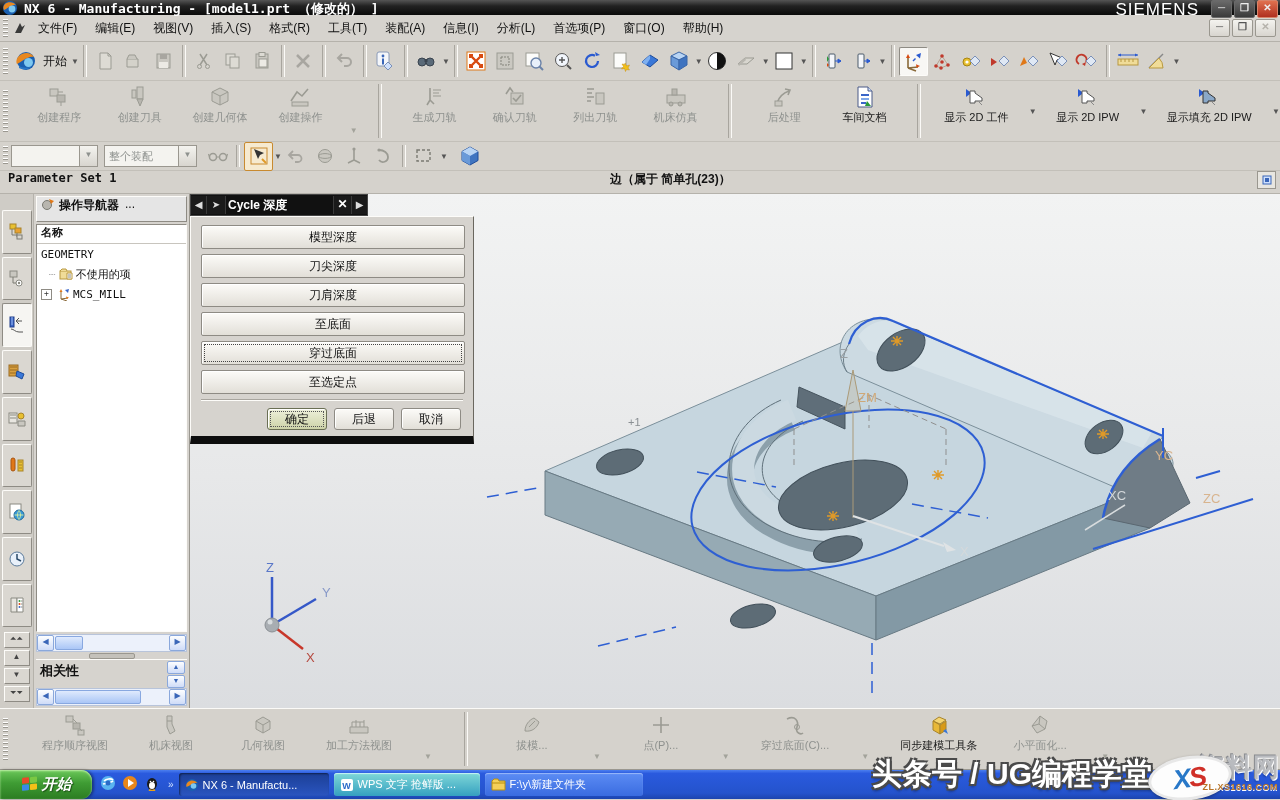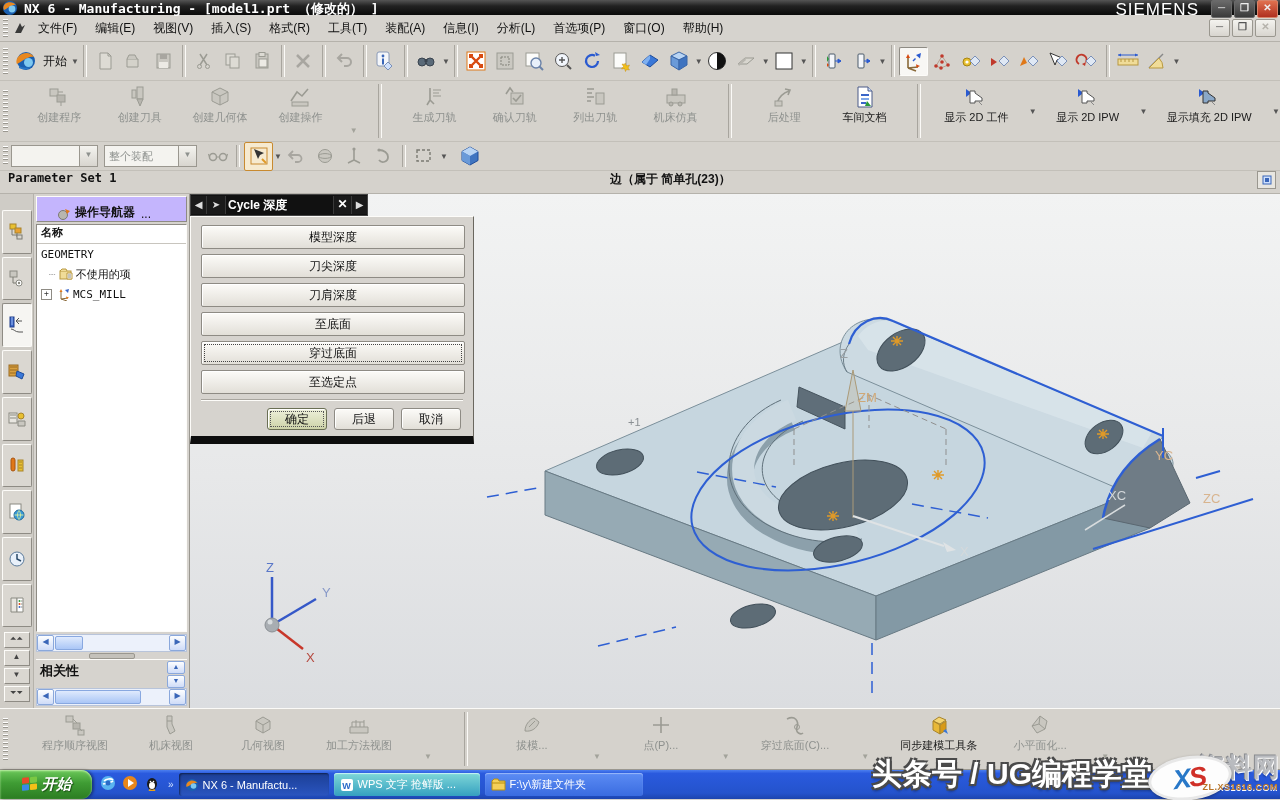--- a/index.html
+++ b/index.html
@@ -44,21 +44,21 @@
   .sbox{width:17px;height:16px;border:1px solid #9a978f;background:#e8e6e0;margin-left:2px;display:flex;align-items:center;justify-content:center;}
   
   #main{height:514px;display:flex;position:relative;}
   #resbar{width:34px;background:#cfccc6;display:flex;flex-direction:column;align-items:center;padding-top:16px;box-sizing:border-box;border-right:1px solid #b5b2ab;}
   .rtab{width:28px;height:42px;margin-bottom:3px;background:#dad7d1;border:1px solid;border-color:#fdfcf9 #8e8b84 #8e8b84 #fdfcf9;border-radius:2px;display:flex;align-items:center;justify-content:center;}
   .rtab.active{background:#f6f5f2;border-color:#8e8b84 #fdfcf9 #fdfcf9 #8e8b84;}
   .rscroll{width:24px;height:14px;margin-top:2px;background:#dad7d1;border:1px solid;border-color:#fdfcf9 #8e8b84 #8e8b84 #fdfcf9;font-size:8px;line-height:12px;text-align:center;color:#444;}
   #resspacer{flex:1;}
   
   #navpanel{width:156px;background:#d6d3ce;border-right:1px solid #9a978f;display:flex;flex-direction:column;box-sizing:border-box;padding:2px 2px 2px 2px;}
-  #navheader{height:24px;display:flex;align-items:flex-end;font-weight:bold;font-size:12px;background:#c4b5fd;border:1px solid;border-color:#fdfcf9 #8e8b84 #8e8b84 #fdfcf9;padding:0 20px;}
+  #navheader{height:24px;display:flex;align-items:flex-start;font-weight:bold;font-size:12px;background:#e5e5e5;border:1px solid;border-color:#fdfcf9 #8e8b84 #8e8b84 #fdfcf9;padding:0 4px;}
   #navlist{flex:1;background:#fff;border:1px solid;border-color:#8e8b84 #fdfcf9 #fdfcf9 #8e8b84;margin-top:2px;overflow:hidden;font-size:11px;}
   #colhdr{height:18px;border-bottom:1px solid #c8c5be;display:flex;align-items:flex-start;padding:0 4px;background:#fff;font-weight:bold;}
   .trow{height:20px;display:flex;align-items:center;padding-left:4px;white-space:nowrap;font-family:"DejaVu Sans Mono",monospace;}
   .trow .cn{font-family:"Liberation Sans",sans-serif;}
   .texp{width:9px;height:9px;border:1px solid #8e8b84;background:#fff;font-size:8px;line-height:7px;text-align:center;margin-right:2px;color:#333;}
   .tico{margin:0 3px 0 2px;display:flex;}
   .dots{color:#aaa;margin-right:2px;letter-spacing:-1px;}
   .xsb{display:flex;align-items:center;height:16px;background:#ecf1fb;border:1px solid #b8c4da;margin-top:2px;}
   .xarr{width:15px;height:14px;background:linear-gradient(#fdfeff,#cfdcf8);border:1px solid #8aa8dc;border-radius:2px;color:#3a66b8;font-size:8px;line-height:12px;text-align:center;}
   .xthumb{height:12px;background:linear-gradient(#dfeafd,#aac6f6);border:1px solid #88a8e0;border-radius:2px;margin:0 1px;}

